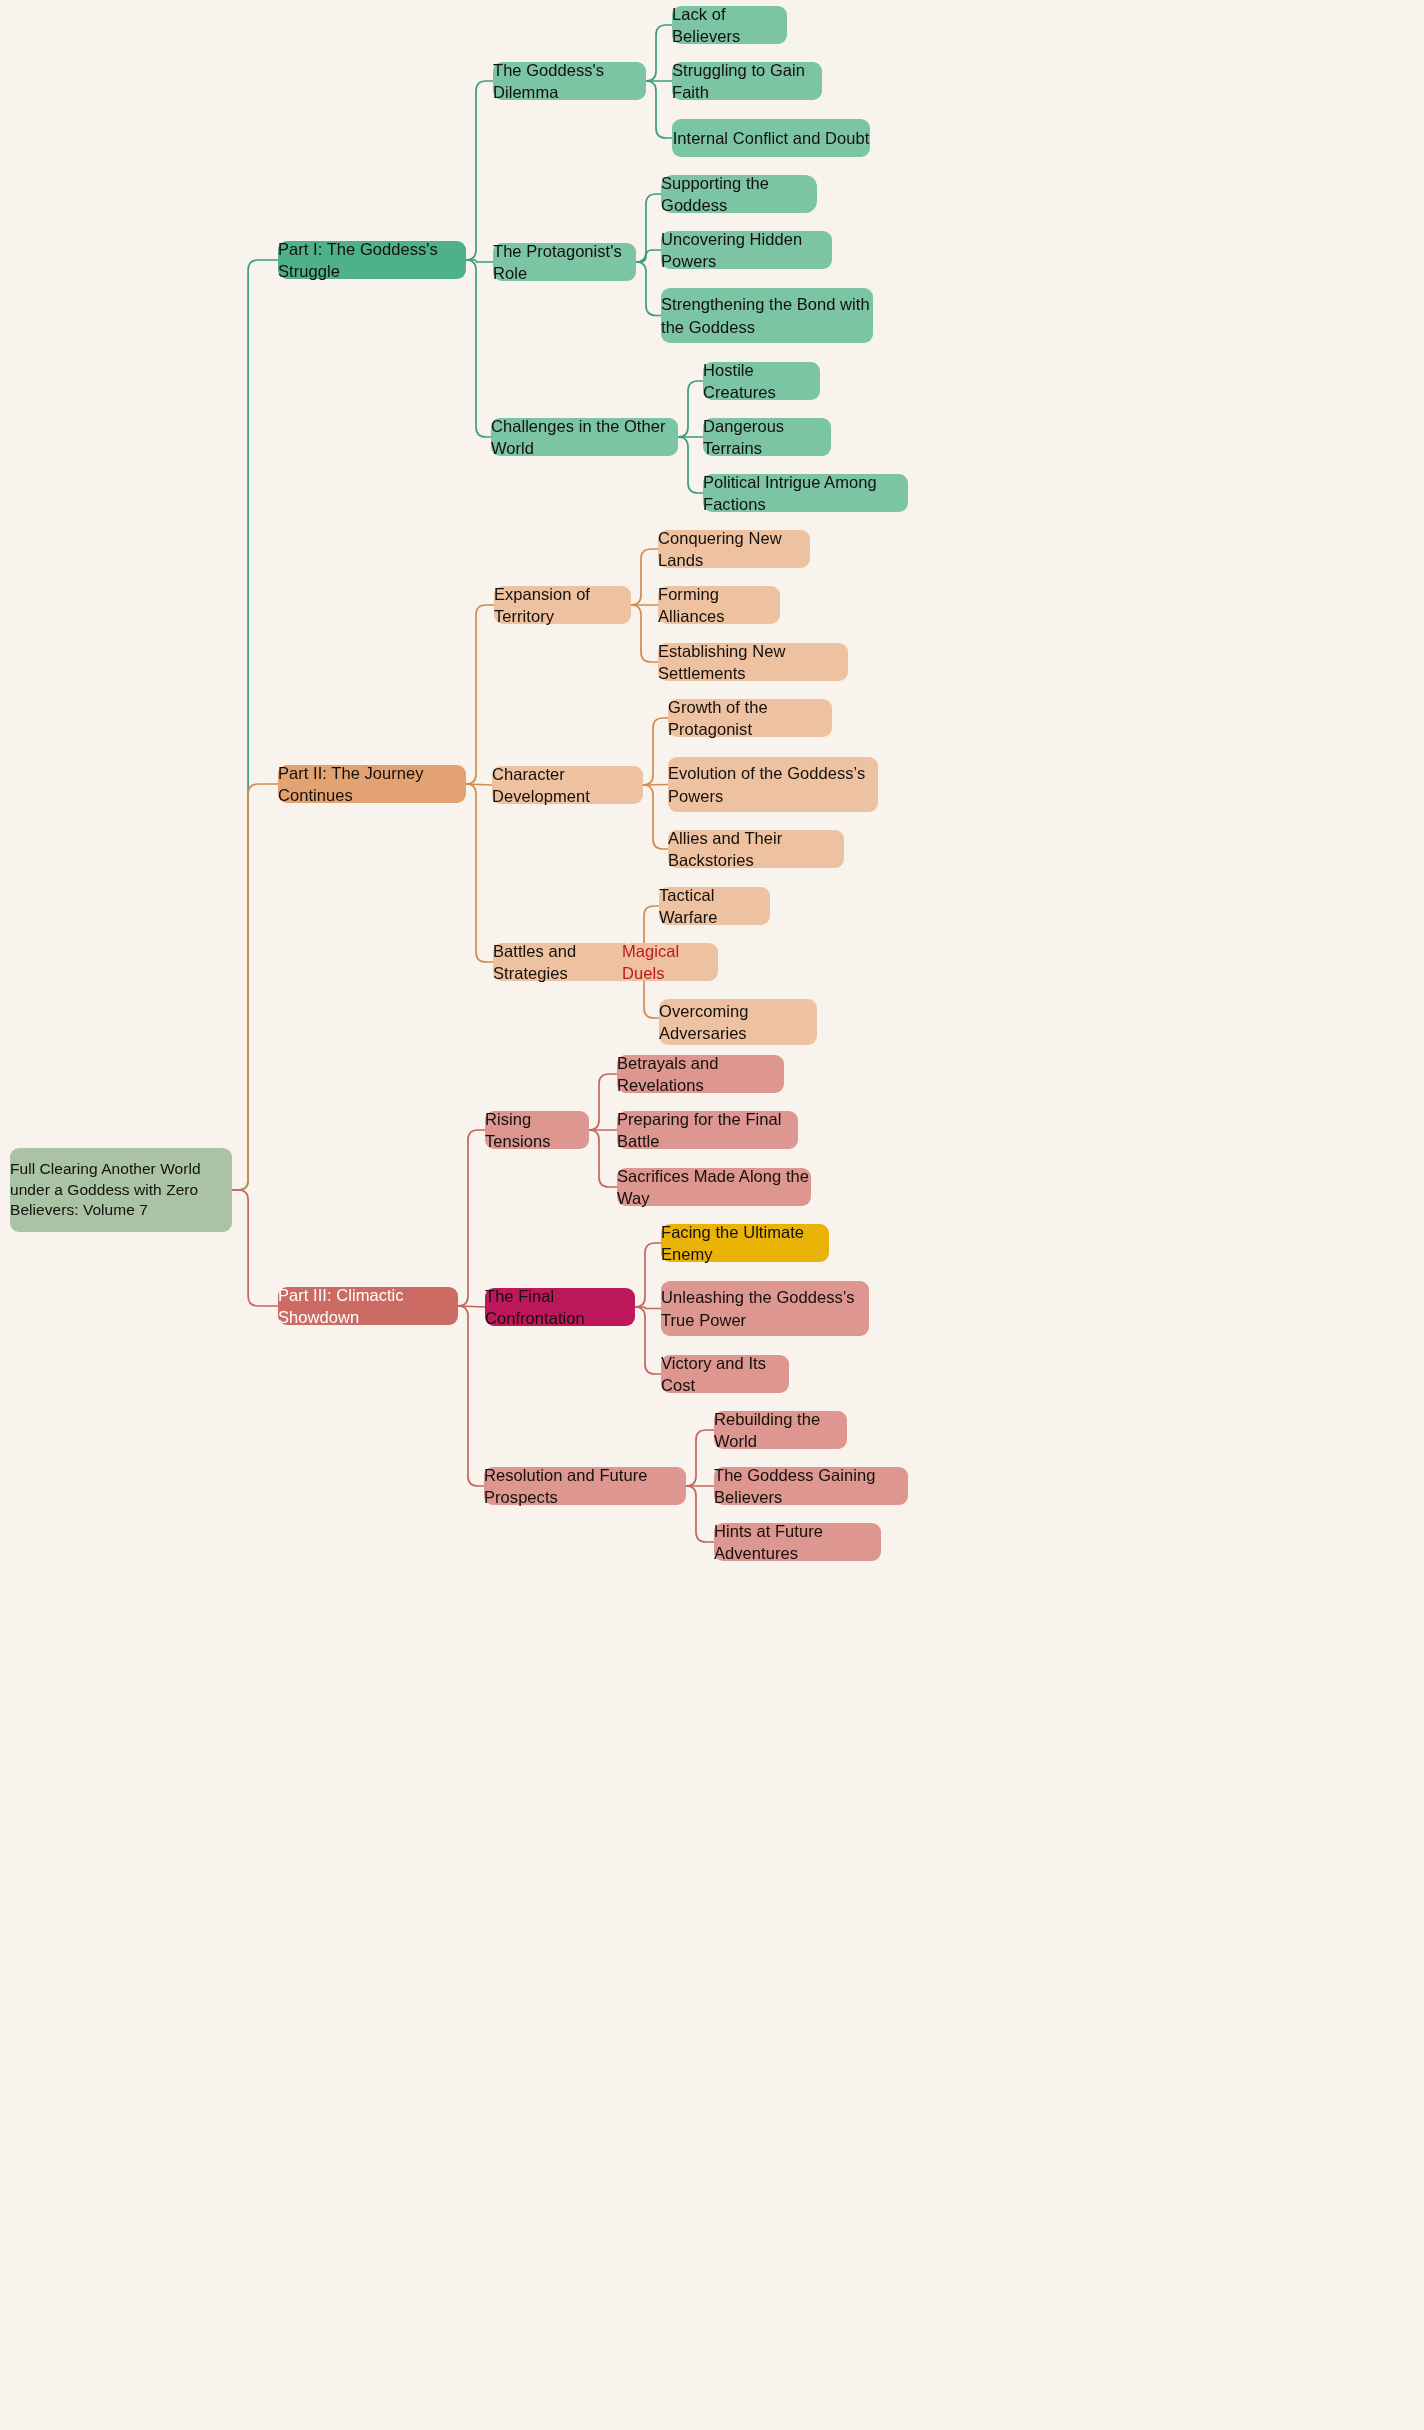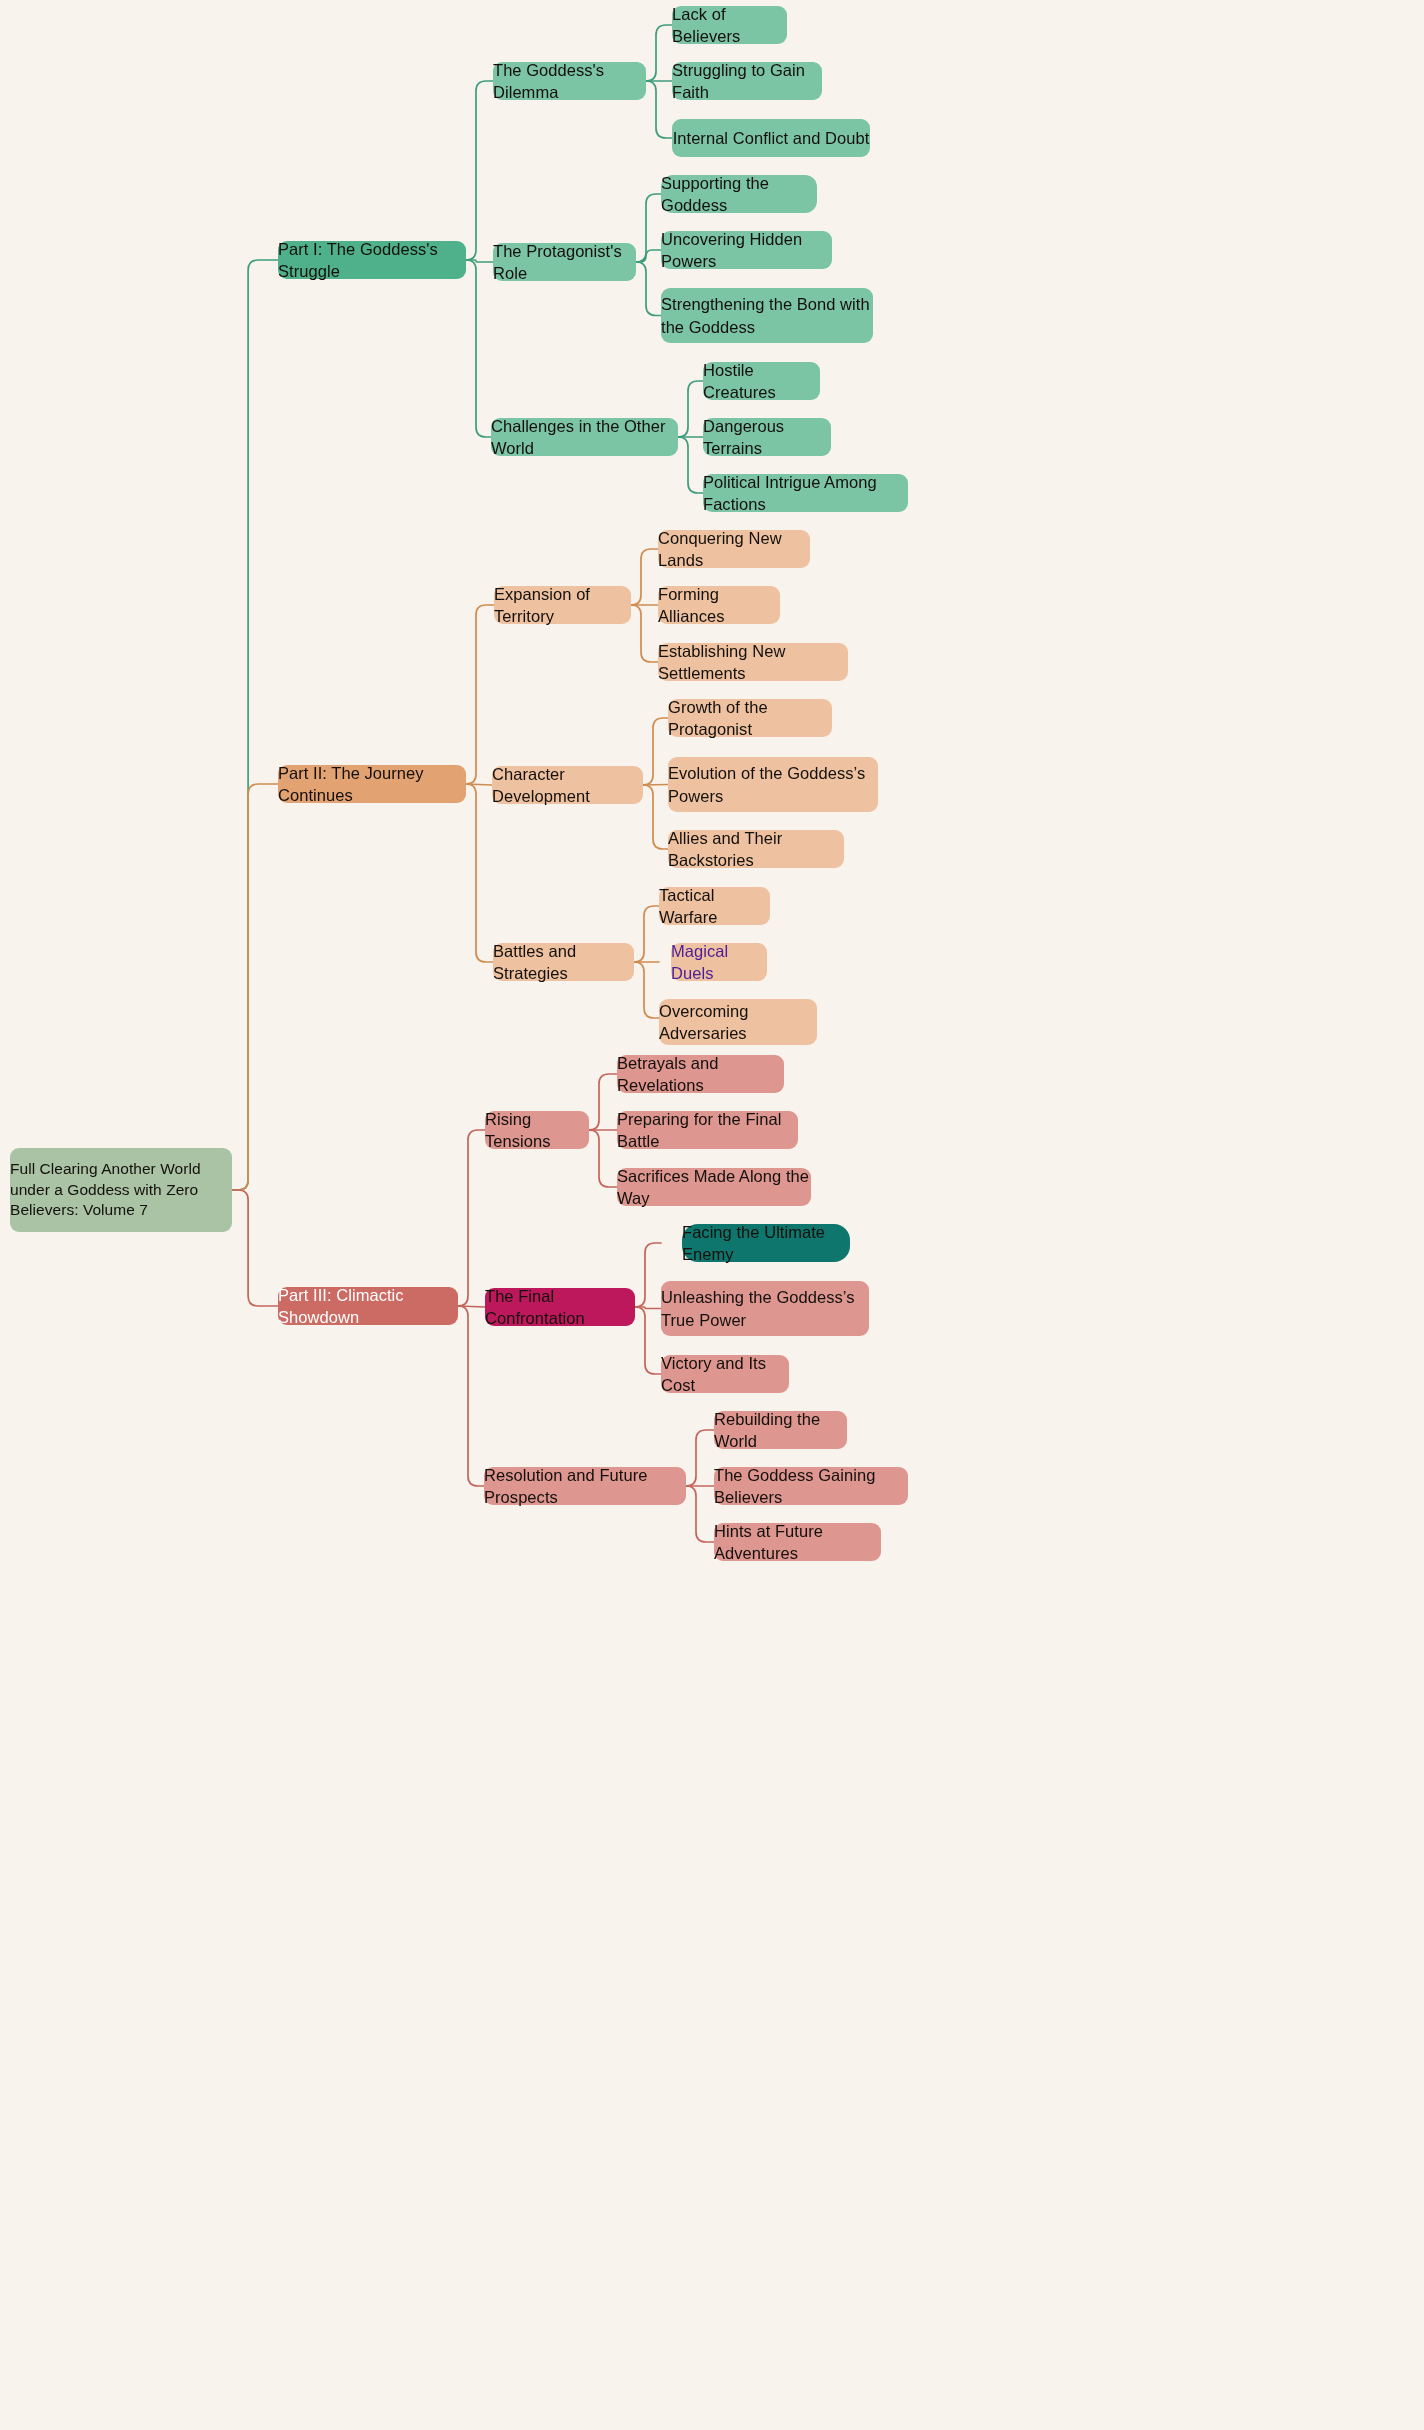--- a/index.html
+++ b/index.html
@@ -149,21 +149,21 @@
       </div>
       <div class="node" style="left: 668px; top: 830px; width: 176px; height: 38px; background: rgb(238, 194, 161); color: rgb(20, 16, 12);">
         <span>Allies and Their Backstories</span>
       </div>
       <div class="node" style="left: 493px; top: 943px; width: 141px; height: 38px; background: rgb(238, 194, 161); color: rgb(20, 16, 12);">
         <span>Battles and Strategies</span>
       </div>
       <div class="node" style="left: 659px; top: 887px; width: 111px; height: 38px; background: rgb(238, 194, 161); color: rgb(20, 16, 12);">
         <span>Tactical Warfare</span>
       </div>
-      <div class="node" style="left: 671px; top: 943px; width: 96px; height: 38px; background: rgb(238, 194, 161); color: #4c1d95;">
+      <div class="node" style="left: 622px; top: 943px; width: 96px; height: 38px; background: rgb(238, 194, 161); color: #b91c1c;">
         <span>Magical Duels</span>
       </div>
       <div class="node" style="left: 659px; top: 999px; width: 158px; height: 46px; background: rgb(238, 194, 161); color: rgb(20, 16, 12);">
         <span>Overcoming Adversaries</span>
       </div>
       <div class="node white" style="left: 278px; top: 1287px; width: 180px; height: 38px; background: rgb(204, 107, 99); color: rgb(255, 255, 255);">
         <span>Part III: Climactic Showdown</span>
       </div>
       <div class="node" style="left: 485px; top: 1111px; width: 104px; height: 38px; background: rgb(221, 150, 144); color: rgb(20, 16, 12);">
         <span>Rising Tensions</span>
@@ -173,21 +173,21 @@
       </div>
       <div class="node" style="left: 617px; top: 1111px; width: 181px; height: 38px; background: rgb(221, 150, 144); color: rgb(20, 16, 12);">
         <span>Preparing for the Final Battle</span>
       </div>
       <div class="node" style="left: 617px; top: 1168px; width: 194px; height: 38px; background: rgb(221, 150, 144); color: rgb(20, 16, 12);">
         <span>Sacrifices Made Along the Way</span>
       </div>
       <div class="node" style="left: 485px; top: 1288px; width: 150px; height: 38px; background: #be185d; color: rgb(20, 16, 12);">
         <span>The Final Confrontation</span>
       </div>
-      <div class="node" style="left: 682px; top: 1224px; width: 168px; height: 38px; background: #0f766e; color: rgb(20, 16, 12); border-radius: 16px;">
+      <div class="node" style="left: 661px; top: 1224px; width: 168px; height: 38px; background: #eab308; color: rgb(20, 16, 12);">
         <span>Facing the Ultimate Enemy</span>
       </div>
       <div class="node" style="left: 661px; top: 1281px; width: 208px; height: 55px; background: rgb(221, 150, 144); color: rgb(20, 16, 12);">
         <span>Unleashing the Goddess’s True Power</span>
       </div>
       <div class="node" style="left: 661px; top: 1355px; width: 128px; height: 38px; background: rgb(221, 150, 144); color: rgb(20, 16, 12);">
         <span>Victory and Its Cost</span>
       </div>
       <div class="node" style="left: 484px; top: 1467px; width: 202px; height: 38px; background: rgb(221, 150, 144); color: rgb(20, 16, 12);">
         <span>Resolution and Future Prospects</span>

